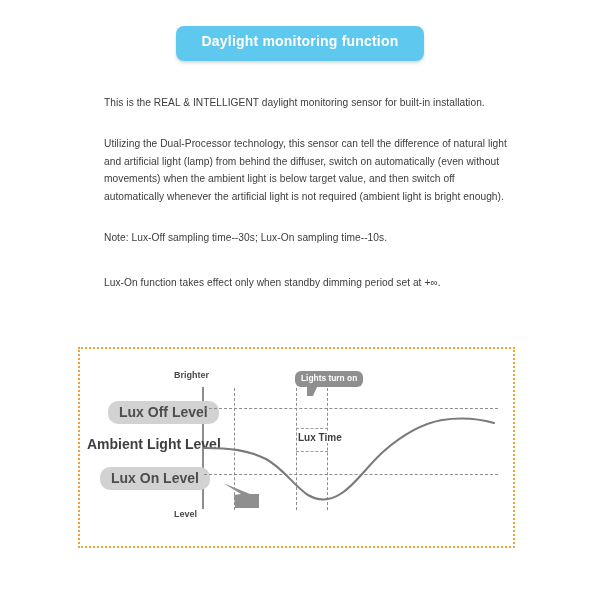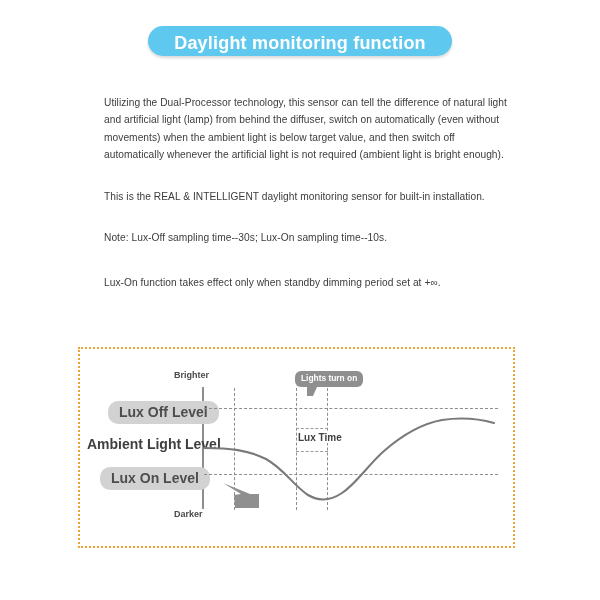--- a/index.html
+++ b/index.html
@@ -21,25 +21,25 @@
     position: absolute;
     left: 0;
     top: 26px;
     width: 600px;
     display: flex;
     justify-content: center;
   }
   .title-pill {
     background: #5ec8ee;
     color: #ffffff;
-    font-size: 18px;
+    font-size: 14px;
     font-weight: bold;
     letter-spacing: 0.2px;
-    padding: 7px 26px 2px 26px;
-    border-radius: 16px;
+    padding: 7px 26px 12px 26px;
+    border-radius: 8px;
     box-shadow: 0 2px 3px rgba(120,120,120,0.28);
     white-space: nowrap;
   }
 
   
   .copy {
     position: absolute;
     left: 104px;
     top: 94px;
     width: 412px;
@@ -237,32 +237,32 @@
   }
 </style>
 </head>
 <body>
 
 <div class="title-wrap">
   <div class="title-pill">Daylight monitoring function</div>
 </div>
 
 <div class="copy">
+  <p class="para p2">This is the REAL &amp; INTELLIGENT daylight monitoring sensor for built-in installation.</p>
   <p class="para p1">Utilizing the Dual-Processor technology, this sensor can tell the difference of natural light and artificial light (lamp) from behind the diffuser, switch on automatically (even without movements) when the ambient light is below target value,  and then switch off automatically whenever the artificial light is not required (ambient light is bright enough).</p>
-  <p class="para p2">This is the REAL &amp; INTELLIGENT daylight monitoring sensor for built-in installation.</p>
   <p class="para p3">Note:  Lux-Off sampling time--30s;  Lux-On sampling time--10s.</p>
   <p class="para p4">Lux-On function takes effect only when standby dimming period set at +∞.</p>
 </div>
 
 <div class="diagram-frame">
   <div class="diagram-inner">
 
     <div class="axis-v"></div>
     <div class="lbl-brighter">Brighter</div>
-    <div class="lbl-darker">Darker</div>
+    <div class="lbl-darker">Level</div>
 
     <div class="pill pill-luxoff">Lux Off Level</div>
     <div class="plain-level">Ambient Light Level</div>
     <div class="pill pill-luxon">Lux On Level</div>
 
     <div class="h-dash h-luxoff"></div>
     <div class="h-dash h-luxon"></div>
 
     <div class="v-dash v-t1"></div>
     <div class="v-dash v-t2"></div>

